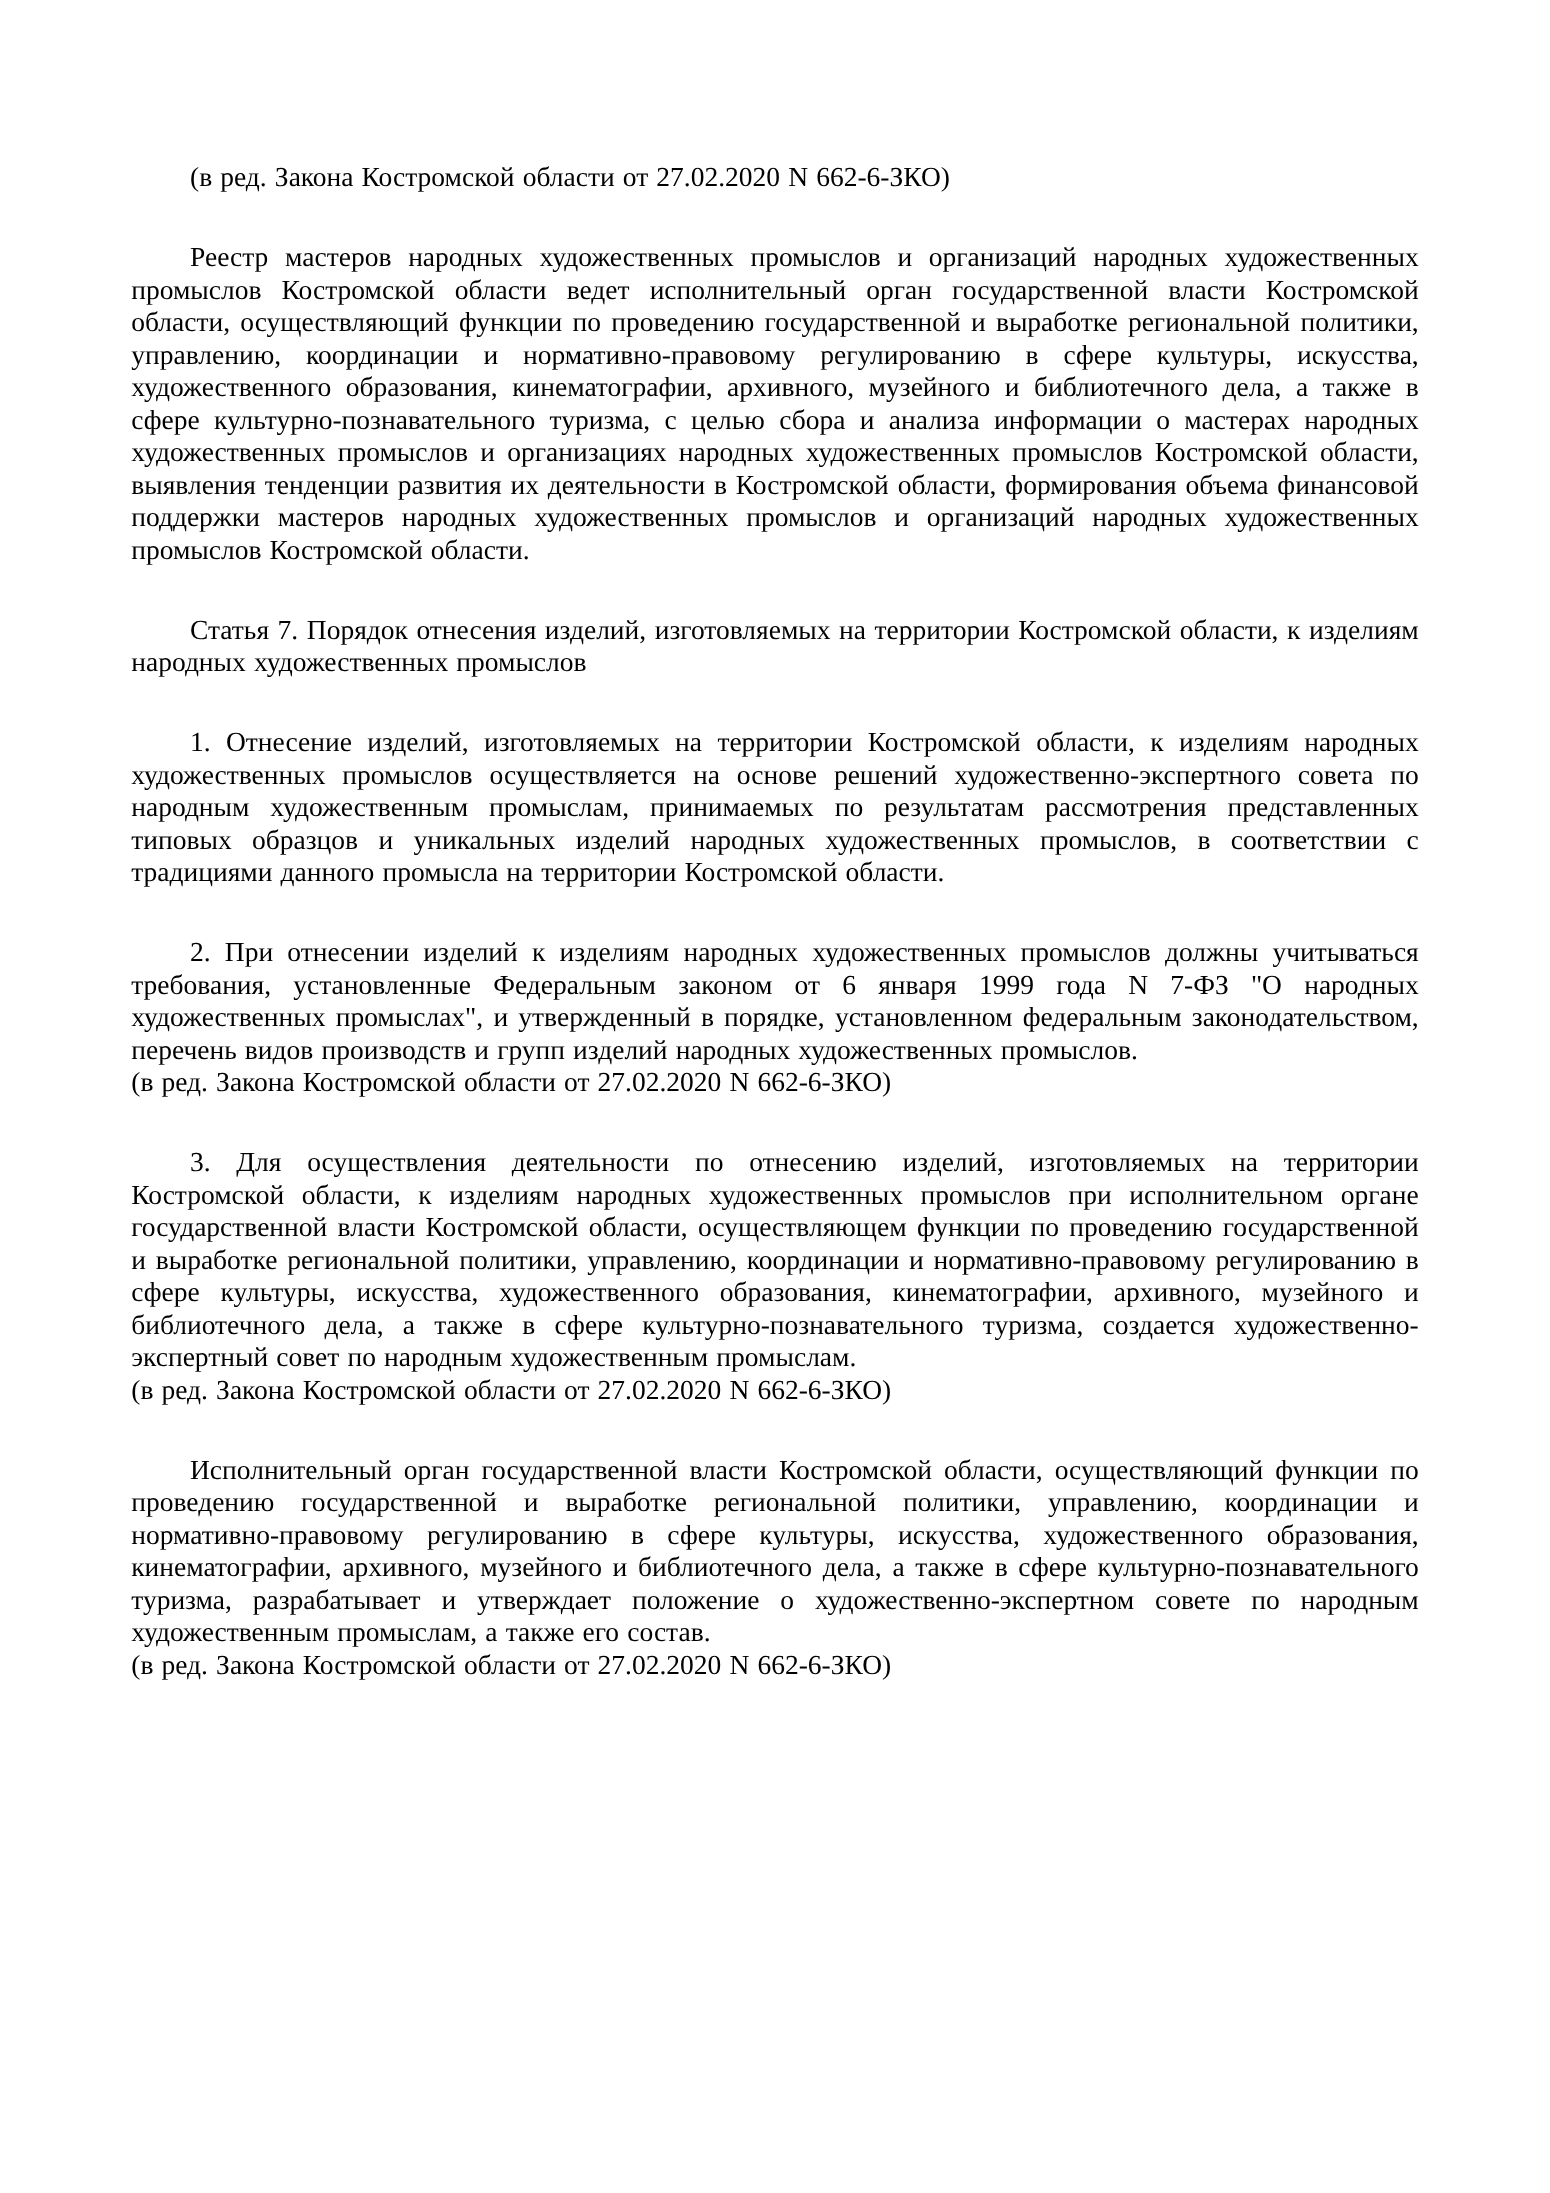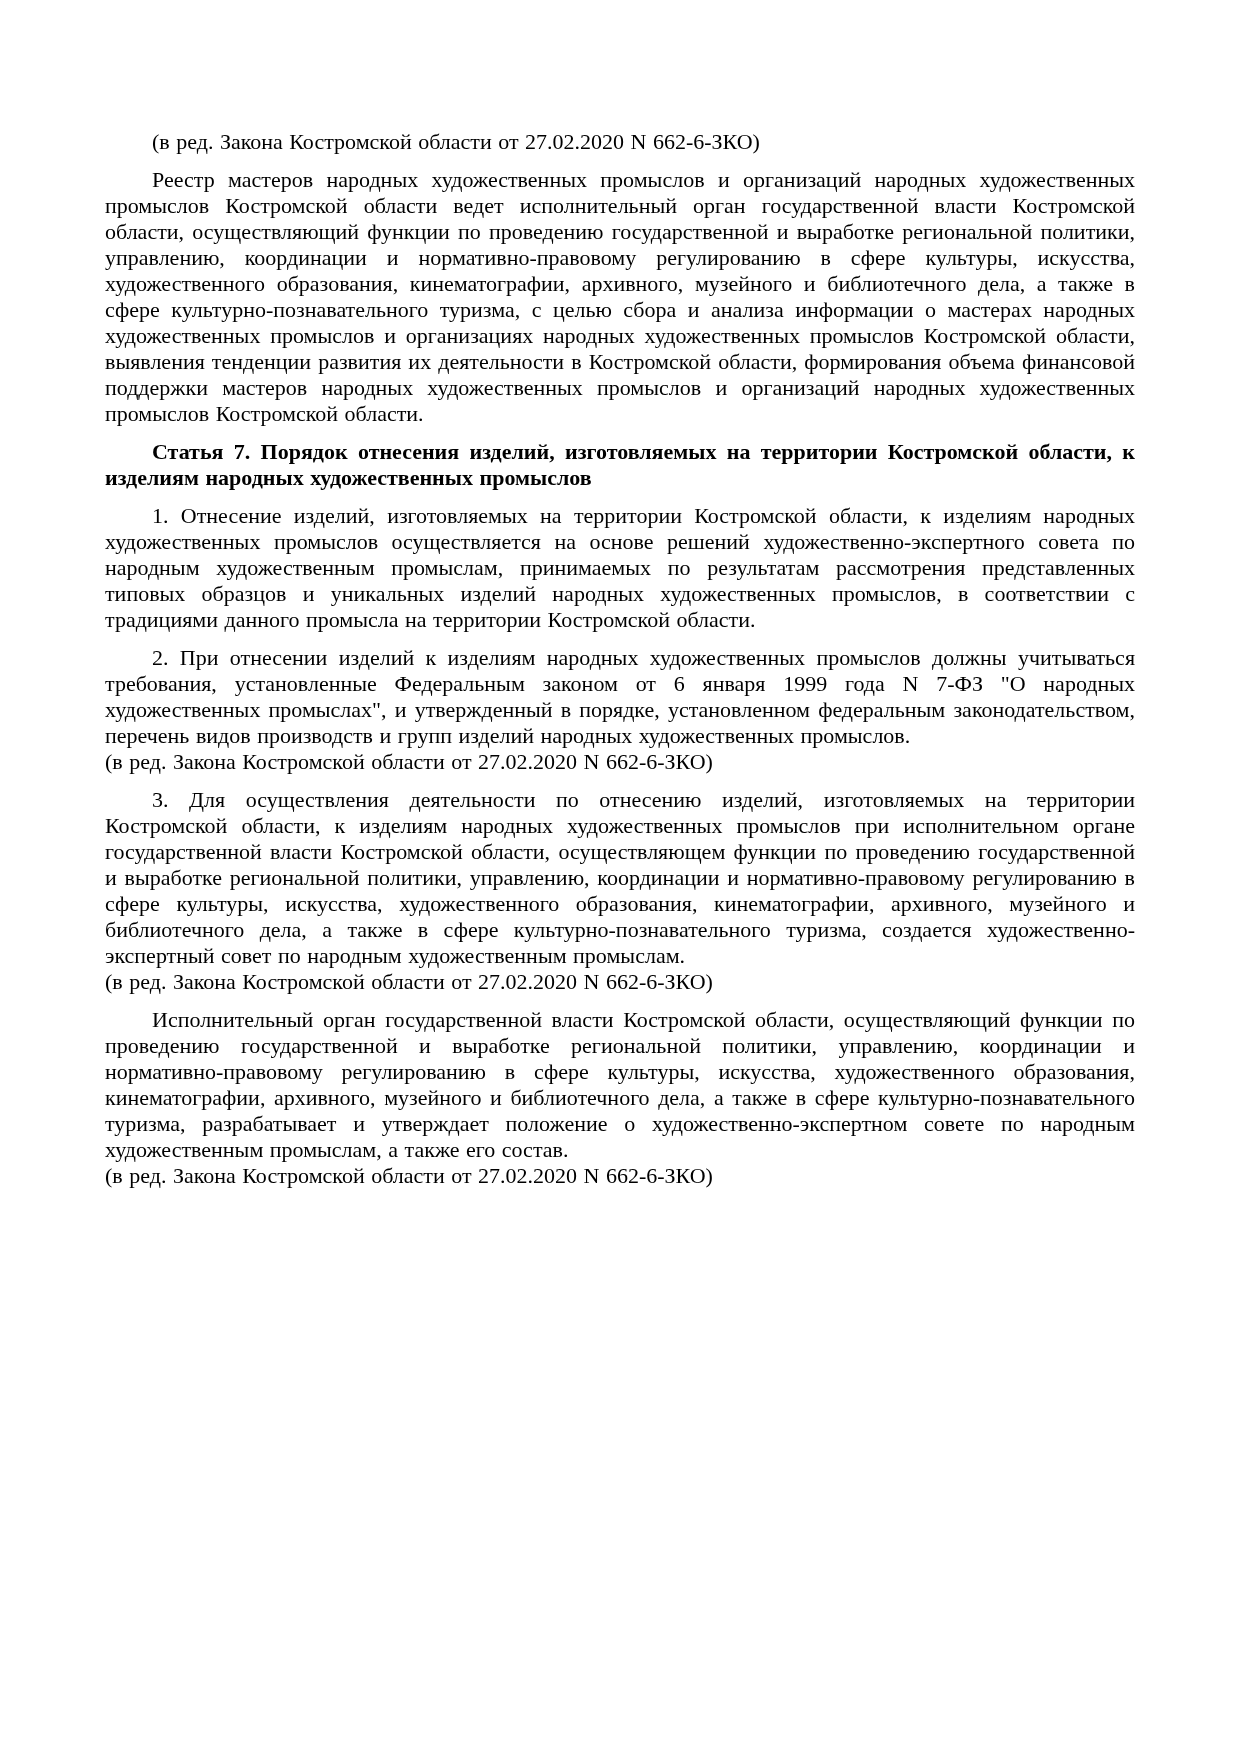--- a/index.html
+++ b/index.html
@@ -22,24 +22,24 @@
   .block {
     margin: 0;
     text-align: justify;
     text-justify: inter-word;
     word-spacing: 1px;
   }
   .block.indent {
     text-indent: 47px;
   }
   .block.space {
-    margin-top: 12px;
+    margin-top: 38px;
   }
   .block.heading {
-    font-weight: bold;
+    font-weight: normal;
   }
   .block.amendment {
     text-align: left;
   }
 </style>
 </head>
 <body>
 
 <div class="page">
   <div id="blocks-container">

